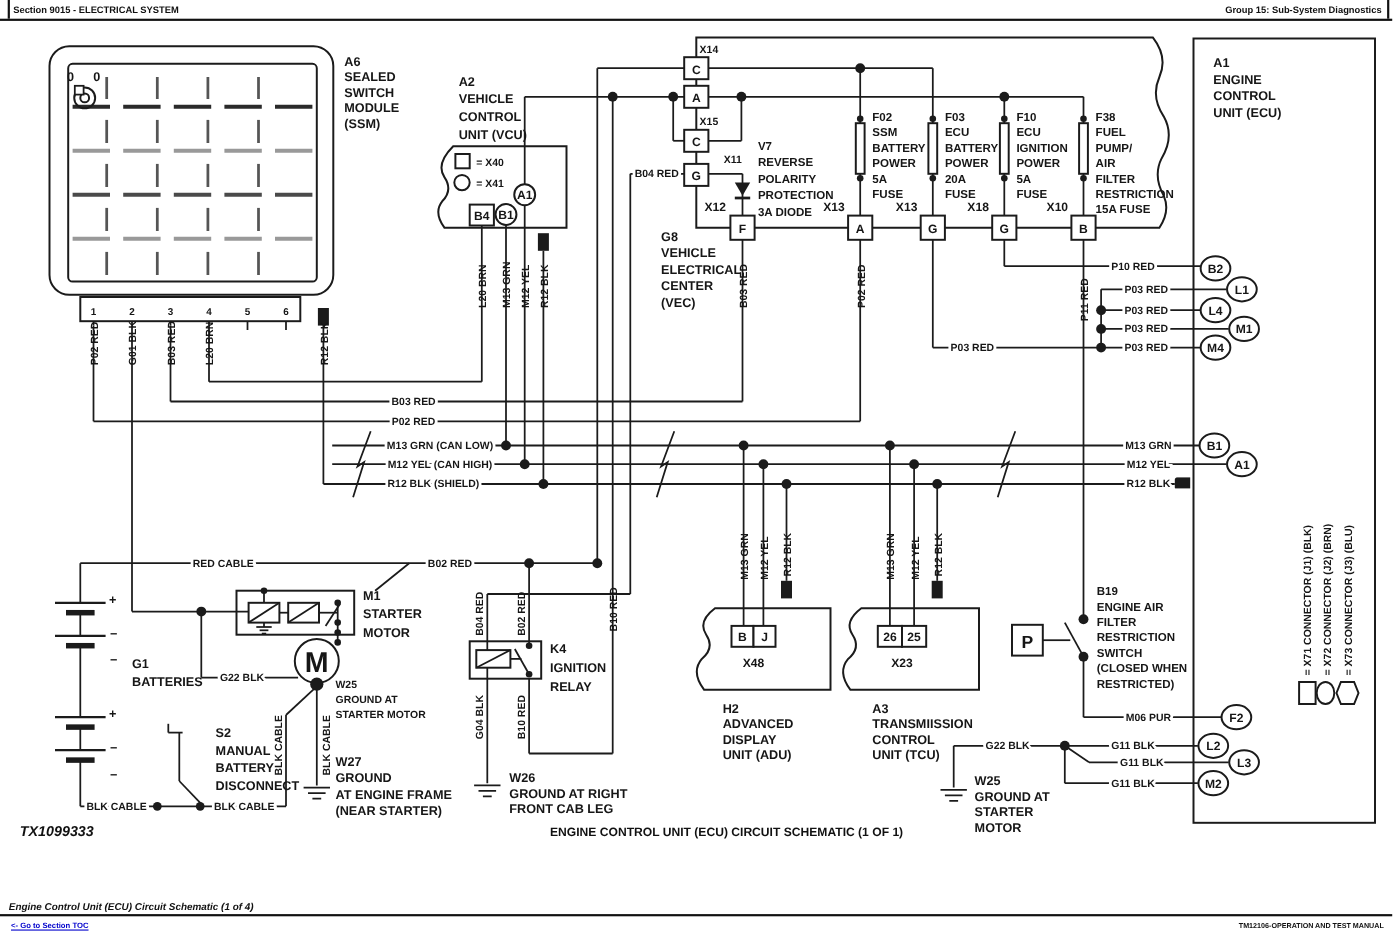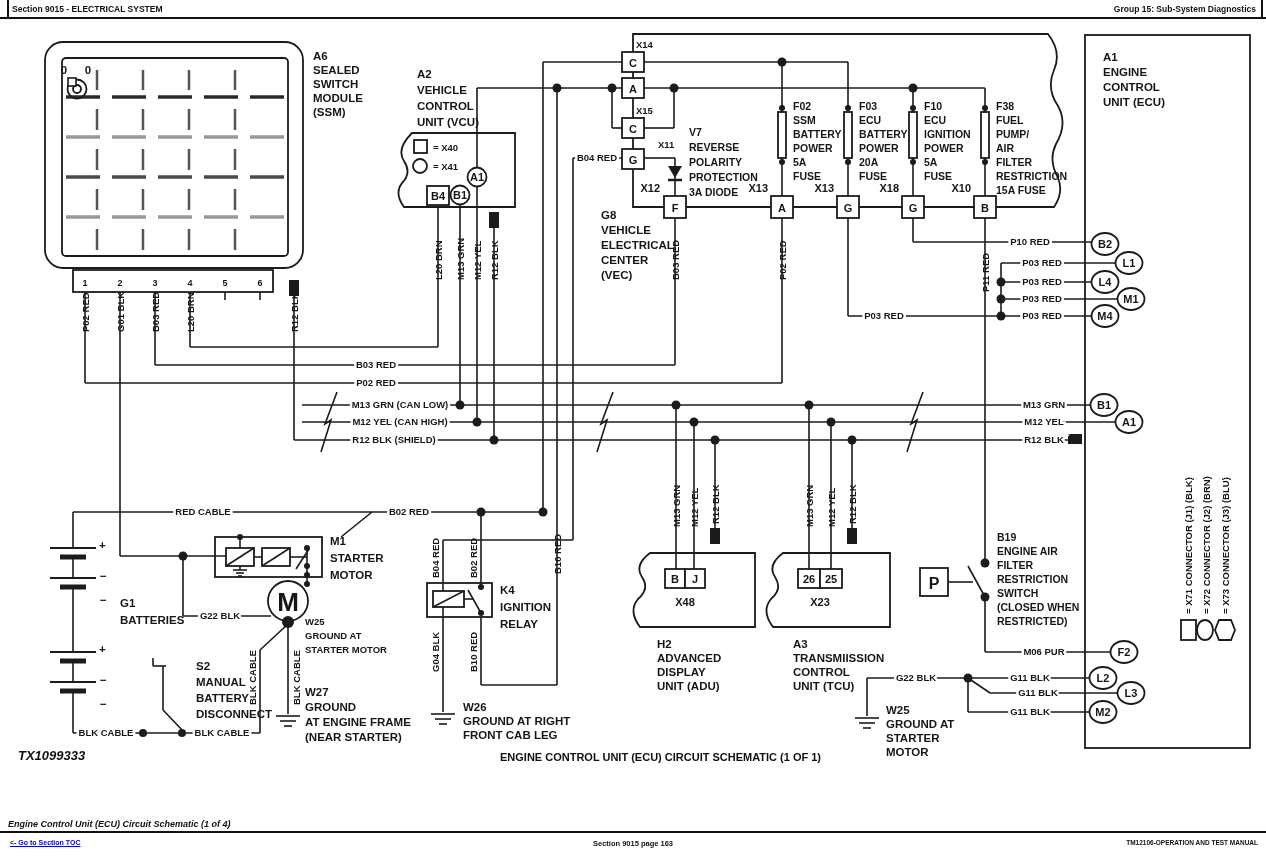--- a/index.html
+++ b/index.html
@@ -600,16 +600,15 @@
   </div>
   <div class="tick" style="left:7px;"></div>
   <div class="tick" style="right:3px;"></div>
 
   <div class="cap-id">TX1099333</div>
   <div class="cap-title">Engine Control Unit (ECU) Circuit Schematic (1 of 4)</div>
   <div class="cap-center">ENGINE CONTROL UNIT (ECU) CIRCUIT SCHEMATIC (1 OF 1)</div>
 
   <div class="ftr">
     <span class="l">&lt;- Go to Section TOC</span>
-    <span class="c">Section 9015 page 163</span>
     <span class="r">TM12106-OPERATION AND TEST MANUAL</span>
   </div>
 </div>
 
 </body></html>

